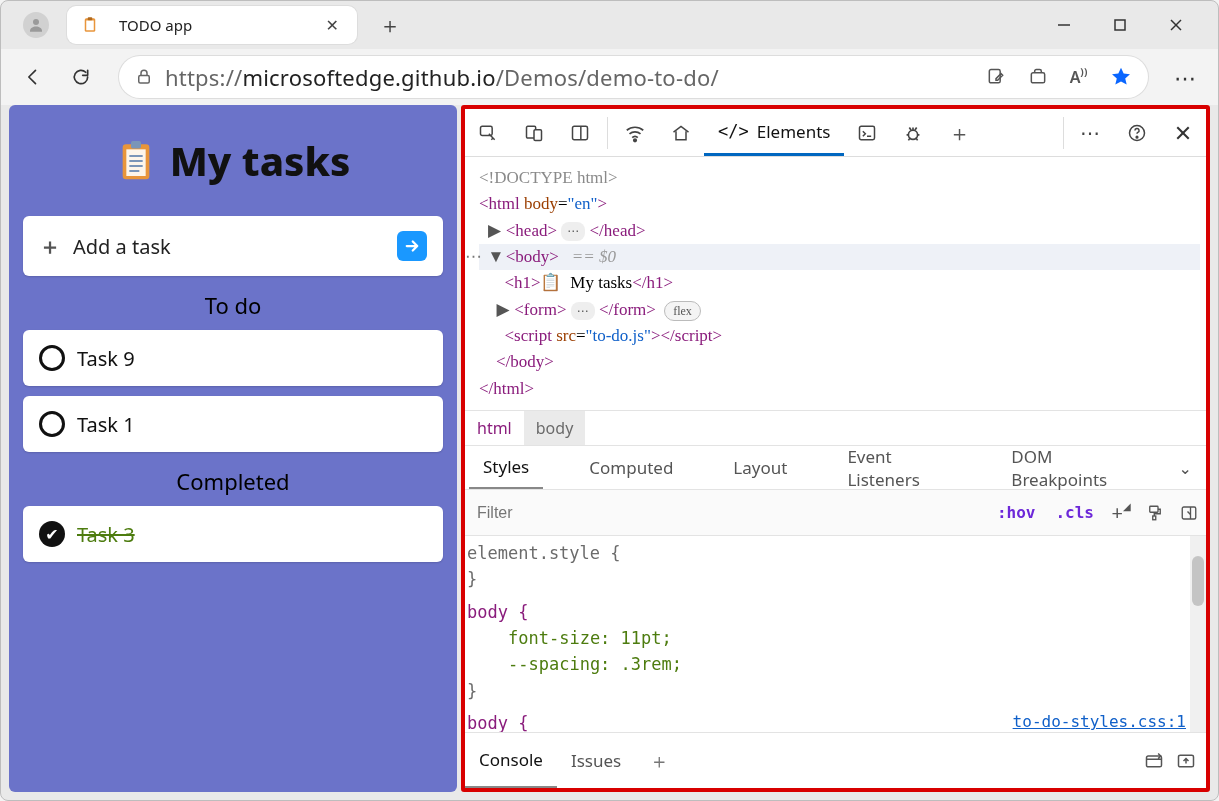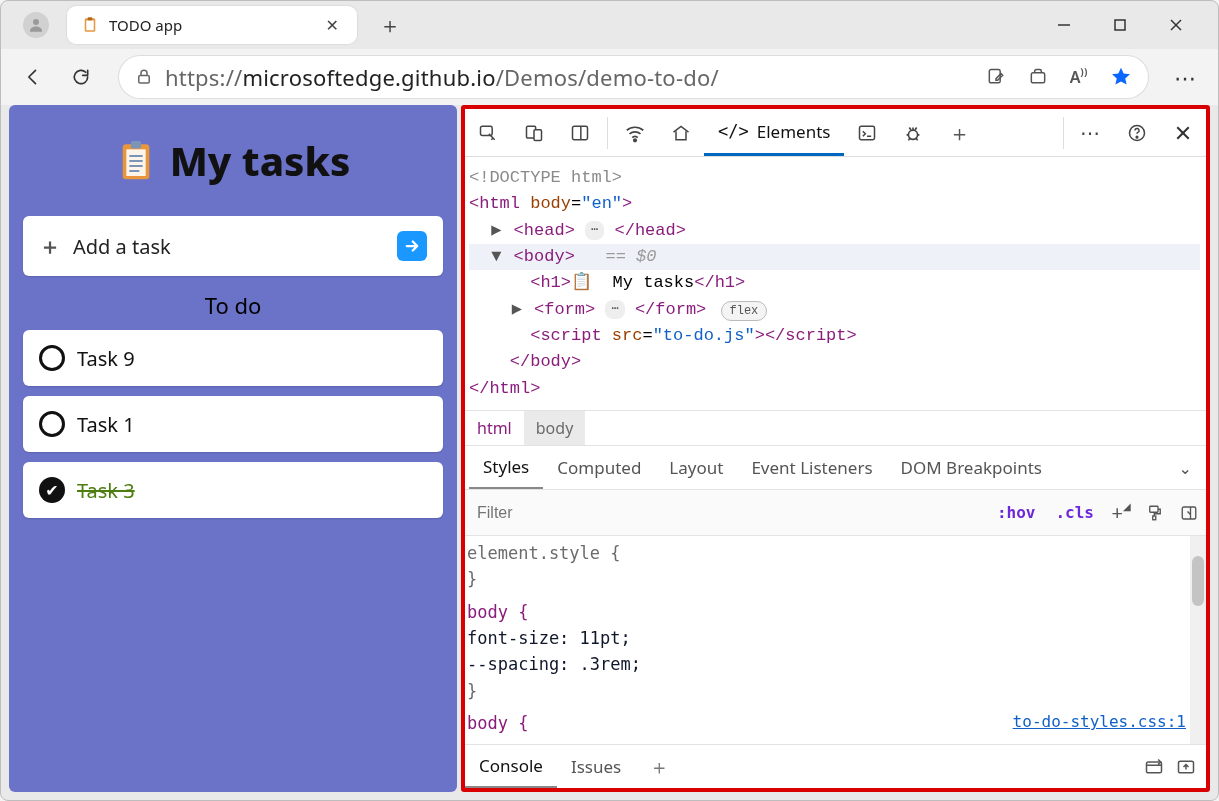--- a/index.html
+++ b/index.html
@@ -4,21 +4,21 @@
 <style>
   * { box-sizing: border-box; }
   html, body { margin: 0; padding: 0; height: 100%; font-family: "Segoe UI", system-ui, sans-serif; }
   body { background: #f3f3f3; overflow: hidden; width: 1219px; height: 801px; }
 
   
   .chrome { display: flex; flex-direction: column; height: 100%; border: 1px solid #bdbdbd; border-radius: 8px; background: #e9e9e9; }
   .titlebar { display: flex; align-items: center; height: 48px; padding: 0 8px; }
   .avatar { width: 26px; height: 26px; border-radius: 50%; background: #d1d1d1; margin: 0 18px 0 14px; display:flex; align-items:center; justify-content:center; }
   .avatar svg { width: 18px; height: 18px; fill: #9a9a9a; }
-  .tab { display: flex; align-items: center; gap: 10px; background: #fff; border-radius: 9px; height: 38px; padding: 0 14px; min-width: 290px; box-shadow: 0 0 0 1px #ddd; }
+  .tab { display: flex; align-items: center; gap: 20px; background: #fff; border-radius: 9px; height: 38px; padding: 0 14px; min-width: 290px; box-shadow: 0 0 0 1px #ddd; }
   .tab .favicon { width: 18px; height: 18px; display: flex; align-items: center; justify-content: center; }
   .tab .title { font-size: 15px; color: #222; flex: 1; }
   .tab .close { font-size: 16px; color: #444; padding: 2px 4px; cursor: pointer; }
   .newtab { margin-left: 14px; font-size: 22px; color: #444; cursor: pointer; padding: 4px 8px; }
   .winbtns { margin-left: auto; display: flex; gap: 28px; padding-right: 20px; }
   .winbtn { width: 28px; height: 28px; display: flex; align-items: center; justify-content: center; color: #333; cursor: pointer; }
 
   .addrbar { display: flex; align-items: center; height: 56px; padding: 0 12px; background: #f3f3f3; gap: 8px; }
   .navbtn { width: 40px; height: 40px; display:flex; align-items:center; justify-content:center; border-radius: 6px; cursor:pointer; }
   .navbtn svg { width: 20px; height: 20px; stroke: #333; fill: none; stroke-width: 2; }
@@ -52,58 +52,58 @@
 
   
   .devtools { flex: 1; background:#fff; border: 4px solid #d80000; border-radius: 3px; display:flex; flex-direction:column; margin-left: 4px; min-width: 0; font-size: 16px; }
   .dt-top { display:flex; align-items:center; height: 48px; border-bottom: 1px solid #ddd; }
   .dt-iconbtn { width: 46px; height:46px; display:flex; align-items:center; justify-content:center; color:#444; cursor:pointer; }
   .dt-sep { width:1px; height: 32px; background:#ddd; margin: 0 4px; }
   .dt-tab { padding: 0 14px; height:100%; display:flex; align-items:center; gap:8px; font-size:17px; color:#333; cursor:pointer; }
   .dt-tab.active { border-bottom: 3px solid #0067c0; color:#111; }
   .dt-flexspacer { flex:1; }
 
-  .domtree { padding: 8px 6px 8px 4px; font-family: Liberation Mono, monospace; font-size: 17px; line-height: 1.55; overflow:auto; flex: 0 0 auto; }
+  .domtree { padding: 8px 6px 8px 14px; font-family: Liberation Serif, serif; font-size: 17px; line-height: 1.55; overflow:auto; flex: 0 0 auto; }
   .tok-gray { color:#8a8a8a; }
   .tok-tag { color:#8a1c7c; }
   .tok-attr { color:#9b3e00; }
   .tok-str { color:#1060c9; }
   .expander { color:#555; display:inline-block; width: 14px; text-align:center; cursor:pointer; }
   .ellips { display:inline-block; background:#eee; border-radius:8px; padding: 0 6px; font-size:12px; color:#555; vertical-align:middle; }
   .flexpill { display:inline-block; border:1px solid #bbb; border-radius:10px; padding: 0 8px; font-size:12px; color:#555; background:#f4f4f4; margin-left:4px; }
   .line { white-space: pre; }
   .selrow { background:#eef1f7; position:relative; }
   .selrow::before { content:"⋯"; position:absolute; left:-14px; color:#777; }
   .eq0 { color:#9a9a9a; font-style:italic; }
   .emoji { font-style: normal; }
 
   .crumbs { display:flex; border-top:1px solid #e3e3e3; border-bottom:1px solid #e3e3e3; font-size:16px; }
   .crumb { padding: 6px 12px; cursor:pointer; color:#8a1c7c; }
   .crumb.sel { background:#eaeaea; }
 
-  .subtabs { display:flex; align-items:center; border-bottom:1px solid #e3e3e3; height: 44px; padding: 0 4px; }
+  .subtabs { display:flex; align-items:center; border-bottom:1px solid #e3e3e3; height: 44px; padding: 0 4px; gap: 32px; }
   .subtab { padding: 0 14px; height:100%; display:flex; align-items:center; color:#555; cursor:pointer; font-size:17px; }
   .subtab.active { color:#111; border-bottom: 2px solid #888; }
   .chevbtn { margin: 0 10px 0 auto; color:#555; cursor:pointer; }
 
   .filterrow { display:flex; align-items:center; height: 46px; border-bottom:1px solid #e3e3e3; font-size:16px; color:#777; background:#fafafa; }
   .filterrow input { flex:1; border:none; background:transparent; padding: 0 12px; font-size:16px; outline:none; }
   .fr-btn { padding: 0 10px; font-family: Consolas, monospace; color:#6d28d9; cursor:pointer; font-weight:bold;text-align:right; }
   .fr-ic { width:34px; display:flex; justify-content:center; color:#555; cursor:pointer; }
 
   .stylespane { flex:1; overflow:auto; position:relative; font-family: Consolas, Menlo, monospace; font-size:17px; line-height:1.55; padding: 4px 6px 4px 2px; }
   .stylespane .rule { margin-bottom: 6px; }
   .sel { color:#6b6b6b; }
-  .prop { color:#0f172a; }
+  .prop { color:#4d7c0f;margin-left:41px; }
   .at { color:#6b6b6b; }
   .srclink { position:absolute; right: 14px; color:#1060c9; text-decoration: underline; cursor:pointer; font-family: Consolas, monospace; font-size:16px; }
   .sb-track { position:absolute; right:0; top:0; bottom:0; width:16px; background:#f0f0f0; }
   .sb-thumb { position:absolute; right:2px; top:20px; width:12px; height:50px; background:#c4c4c4; border-radius:6px; }
 
-  .drawer { display:flex; align-items:center; height: 44px; border-top:1px solid #e3e3e3; }
+  .drawer { display:flex; align-items:center; height: 56px; border-top:1px solid #e3e3e3; }
   .drawer .subtab.active { border-bottom: 2px solid #888; }
   .drawer .right { margin-left:auto; display:flex; gap:12px; padding-right:10px; }
 
   svg { display:block; }
 </style>
 </head>
 <body>
 
 <div class="chrome">
 
@@ -225,20 +225,21 @@
       <div class="section-title">To do</div>
       <div class="card task">
         <span class="circle"></span>
         <span>Task 9</span>
       </div>
       <div class="card task">
         <span class="circle"></span>
         <span>Task 1</span>
       </div>
 
+      <div class="section-title">Completed</div>
       <div class="card task">
         <span class="checkfill">✔</span>
         <span class="done">Task 3</span>
       </div>
     </div>
 
     <div class="devtools">
 
       <div class="dt-top">
         <div class="dt-iconbtn">

